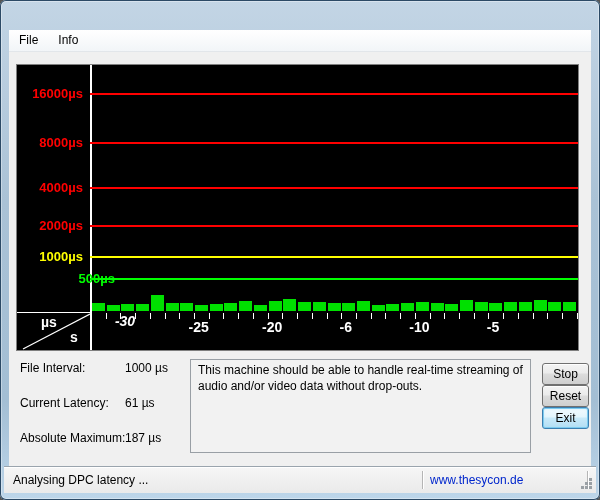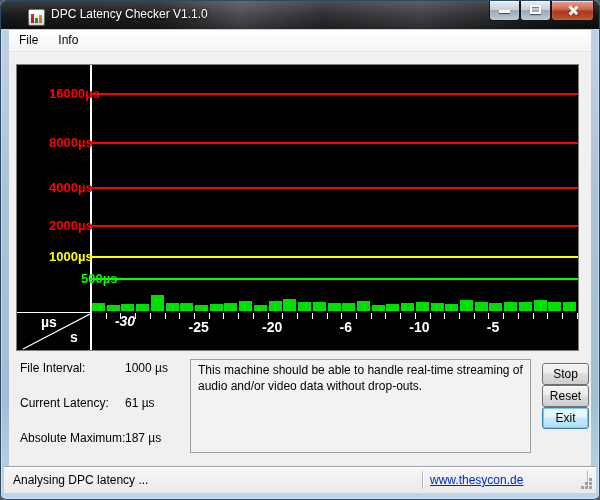--- a/index.html
+++ b/index.html
@@ -29,21 +29,21 @@
   .glyph-close:before,.glyph-close:after{content:"";position:absolute;left:4.5px;top:0;width:2.5px;height:11px;background:#fff;box-shadow:0 1px 1px rgba(0,0,0,.5);}
   .glyph-close:before{transform:rotate(45deg);}
   .glyph-close:after{transform:rotate(-45deg);}
   
   .menubar{position:absolute;left:9px;top:30px;width:582px;height:22px;background:linear-gradient(#ffffff,#f2f5f8);display:flex;align-items:center;border-bottom:1px solid #e2e6ea;box-sizing:border-box;}
   .menu-item{padding:0 10px;font-size:12px;color:#000;line-height:21px;}
   .client{position:absolute;left:9px;top:52px;width:582px;height:414px;background:#f0f0f0;}
   
   .chart{position:absolute;left:16px;top:64px;width:561px;height:285px;background:#000;border:1px solid #7f7f7f;}
   .gridline{position:absolute;left:73px;right:0;height:2px;}
-  .ylab{position:absolute;left:0;width:66px;text-align:left;font-weight:bold;font-size:13px;line-height:16px;letter-spacing:0;margin-left:32px;}
+  .ylab{position:absolute;left:0;width:66px;text-align:right;font-weight:bold;font-size:13px;line-height:16px;letter-spacing:0;}
   .vaxis{position:absolute;left:73px;top:0;bottom:0;width:2px;background:#fff;}
   .bar{position:absolute;}
   .tick{position:absolute;width:1px;height:6px;background:#fff;}
   .xlab{position:absolute;width:44px;text-align:center;color:#fff;font-weight:bold;font-size:14px;}
   .corner{position:absolute;left:0;top:247px;width:73px;height:38px;border-top:1px solid #fff;}
   .corner svg{position:absolute;left:0;top:0;}
   .unit-top{position:absolute;left:24px;top:1px;color:#fff;font-weight:bold;font-size:14px;}
   .unit-bottom{position:absolute;left:53px;top:16px;color:#fff;font-weight:bold;font-size:14px;}
   
   .stats{position:absolute;left:20px;top:361px;width:168px;font-size:12px;color:#000;}
@@ -55,48 +55,29 @@
            border:1px solid #707070;border-radius:3px;
            background:linear-gradient(#f4f4f4,#ebebeb 45%,#dcdcdc 50%,#cfcfcf);
            box-shadow:inset 0 1px 0 rgba(255,255,255,.9);padding:0;}
   .win-btn.default{border:1px solid #3c7fb1;background:linear-gradient(#f2fafe,#e3f5fd 45%,#c8eafa 50%,#b3def4);
            box-shadow:inset 0 0 0 1px #7ccbef, inset 0 0 3px #aee1f7;}
   
   .statusbar{position:absolute;left:4px;top:466px;width:592px;height:27px;box-sizing:border-box;
              background:linear-gradient(#f6f6f6,#eaeaea);border-top:1px solid #9aa4ad;box-shadow:inset 0 1px 0 #fff;}
   .status-text{position:absolute;left:9px;top:6px;font-size:12px;color:#000;}
   .sb-sep{position:absolute;top:4px;bottom:4px;width:1px;background:#b5b5b5;box-shadow:1px 0 0 #fff;}
-  .sb-link{position:absolute;left:426px;top:6px;font-size:12px;color:#0026cc;text-decoration:underline;cursor:pointer;text-align:center;}
+  .sb-link{position:absolute;left:426px;top:6px;font-size:12px;color:#0026cc;cursor:pointer;text-align:center;}
   .grip{position:absolute;right:4px;bottom:4px;width:3px;height:3px;background:#9aa0a5;
         box-shadow:-4px 0 0 #9aa0a5,-8px 0 0 #9aa0a5,0 -4px 0 #9aa0a5,-4px -4px 0 #9aa0a5,0 -8px 0 #9aa0a5;}
 </style>
 </head>
 <body>
 
 <div class="window">
 
-  <div class="titlebar">
-    <div class="app-icon">
-        <i class="b1"></i>
-        <i class="b2"></i>
-        <i class="b3"></i>
-      </div>
-    <span class="win-title">DPC Latency Checker V1.1.0</span>
-    <div class="caption-buttons">
-      <div class="cap-btn min">
-          <span class="glyph-min"></span>
-        </div>
-      <div class="cap-btn max">
-          <span class="glyph-max"></span>
-        </div>
-      <div class="cap-btn close">
-          <span class="glyph-close"></span>
-        </div>
-    </div>
-  </div>
 
   <div class="menubar" id="menubar">
       <div class="menu-item">File</div>
       <div class="menu-item">Info</div>
     </div>
 
   <div class="client"></div>
 
   <div class="chart" id="chart">
     <div class="vaxis"></div>

